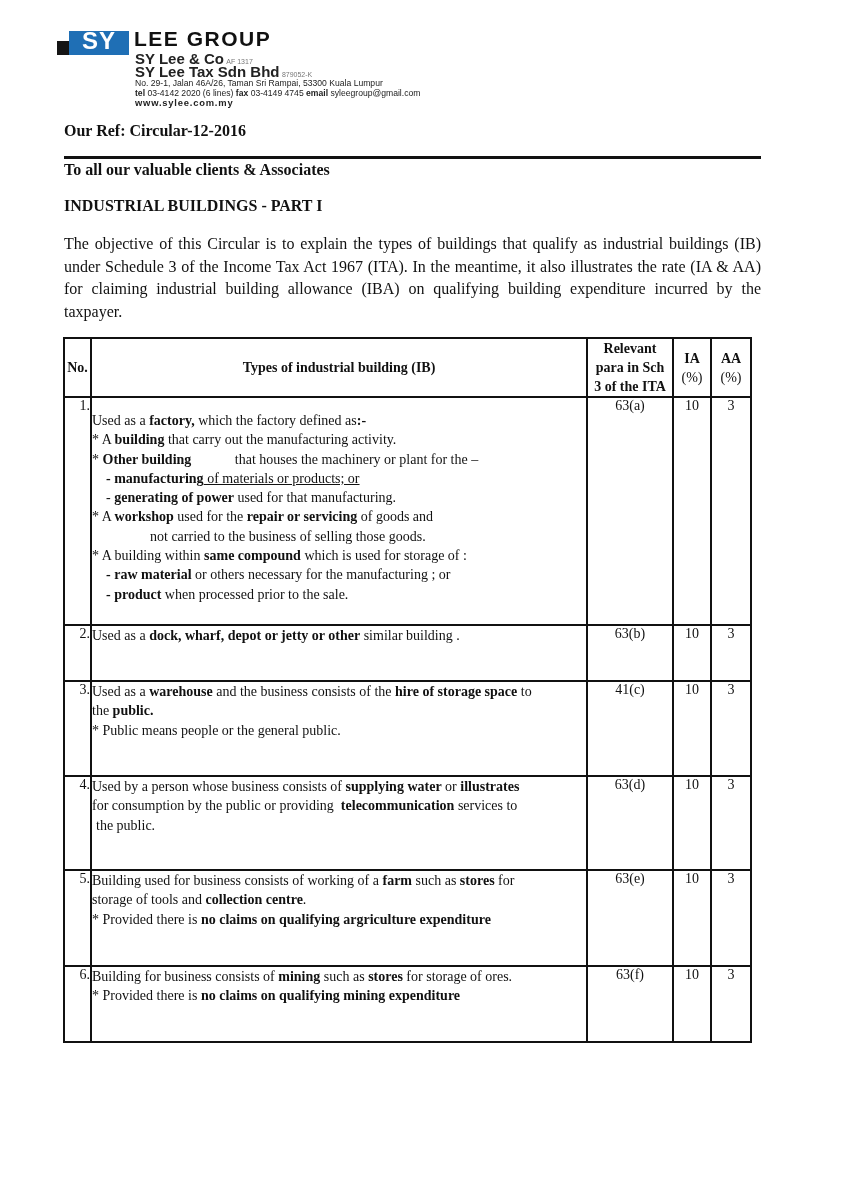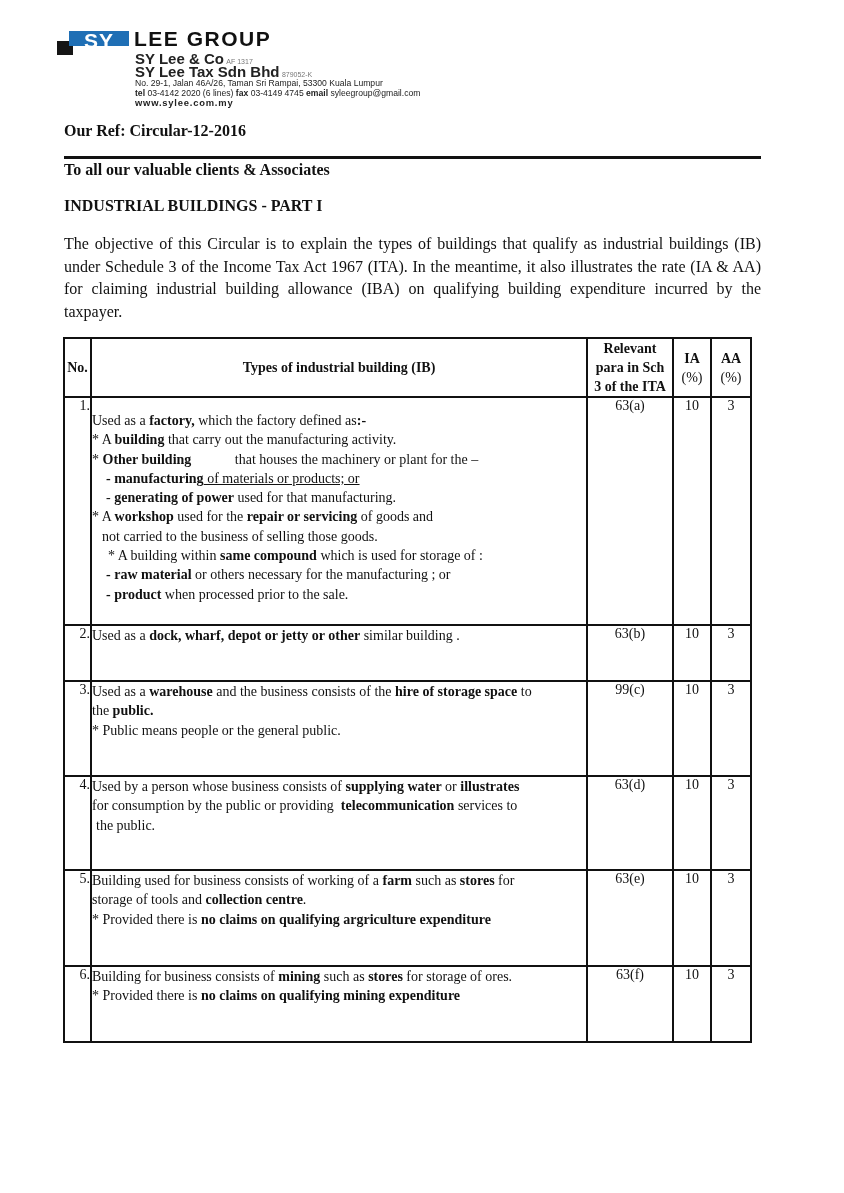--- a/index.html
+++ b/index.html
@@ -3,21 +3,21 @@
 <meta charset="utf-8">
 <style>
   html, body { margin: 0; padding: 0; background: #ffffff; }
   body { width: 844px; height: 1193px; position: relative; overflow: hidden; color: #111; }
   .serif { font-family: "Liberation Serif", "DejaVu Serif", serif; }
   .sans { font-family: "Liberation Sans", "DejaVu Sans", sans-serif; }
 
   
   .logo-block { position: absolute; left: 57px; top: 31px; width: 72px; height: 22px; }
   .logo-black { position: absolute; left: 0; top: 10px; width: 16px; height: 14px; background: #151515; }
-  .logo-blue { position: absolute; left: 12px; top: 0; width: 60px; height: 15px; background: #1f6fb5; color: #fff; font-weight: bold; font-size: 21px; line-height: 20px; text-align: center; letter-spacing: 1px; }
+  .logo-blue { position: absolute; left: 12px; top: 0; width: 60px; height: 24px; background: #1f6fb5; color: #fff; font-weight: bold; font-size: 24px; line-height: 20px; text-align: center; letter-spacing: 1px; }
   .brand { position: absolute; left: 134px; top: 27px; font-size: 21px; font-weight: 900; letter-spacing: 1.5px; color: #111; line-height: 24px; }
   .co-lines { position: absolute; left: 135px; top: 54px; font-size: 8.6px; line-height: 9.6px; color: #222; }
   .co-lines .bold { font-weight: bold; font-size: 15px; }
   .co-lines .reg { font-size: 7px; color: #777; }
   .co-lines .lbl { font-weight: bold; }
   .co-lines .url { font-weight: bold; letter-spacing: 0.8px; font-size: 9.4px; }
 
   .ref { position: absolute; left: 64px; top: 122px; font-size: 16px; font-weight: bold; }
   .rule { position: absolute; left: 64px; top: 156px; width: 697px; height: 3px; background: #111; }
   .to { position: absolute; left: 64px; top: 161px; font-size: 16px; font-weight: bold; }
@@ -31,21 +31,21 @@
   .c-no { width: 25px; }
   .c-type { width: 494px; }
   .c-para { width: 84px; }
   .c-ia { width: 36px; }
   .c-aa { width: 38px; }
   th.c-no { text-align: center; padding-left: 1px; }
   td.no { text-align: right; padding-right: 2px; padding-top: 17px; }
   td.desc { padding: 16px 4px 0 2px; line-height: 19.3px; }
   td.num { text-align: center; padding-top: 17px; }
   .line { display: block; white-space: nowrap; }
-  .ind1 { padding-left: 10px; }
+  .ind1 { padding-left: 10px; margin-left: 48px; }
   .ind2 { padding-left: 14px; }
   .ind3 { padding-left: 4px; }
   b { font-weight: bold; }
 </style>
 </head>
 <body class="serif">
 
 <div class="logo-block sans">
   <div class="logo-black"></div>
   <div class="logo-blue">SY</div>
@@ -93,21 +93,21 @@
       <tr style="height: 228px;">
         <td class="no">1.</td>
         <td class="desc" style="padding-top: 13px;">
           <span class="line"><span style="white-space: pre;">Used as a </span><b style="white-space: pre;">factory,</b><span style="white-space: pre;"> which the factory defined as</span><b style="white-space: pre;">:-</b></span>
           <span class="line"><span style="white-space: pre;">* A </span><b style="white-space: pre;">building</b><span style="white-space: pre;"> that carry out the manufacturing activity.</span></span>
           <span class="line"><span style="white-space: pre;">* </span><b style="white-space: pre;">Other building</b><span style="white-space: pre; margin-left: 40px;"> that houses the machinery or plant for the –</span></span>
           <span class="line ind2"><b style="white-space: pre;">- </b><b style="white-space: pre;">manufacturing</b><span style="white-space: pre; text-decoration: underline;"> of materials or products; or</span></span>
           <span class="line ind2"><span style="white-space: pre;">- </span><b style="white-space: pre;">generating of power</b><span style="white-space: pre;"> used for that manufacturing.</span></span>
           <span class="line"><span style="white-space: pre;">* A </span><b style="white-space: pre;">workshop</b><span style="white-space: pre;"> used for the </span><b style="white-space: pre;">repair or servicing</b><span style="white-space: pre;"> of goods and</span></span>
           <span class="line ind1"><span style="white-space: pre;">not carried to the business of selling those goods.</span></span>
-          <span class="line"><span style="white-space: pre; padding-left: 16px;">* A building within </span><b style="white-space: pre;">same compound</b><span style="white-space: pre;"> which is used for storage of :</span></span>
+          <span class="line"><span style="white-space: pre;">* A building within </span><b style="white-space: pre;">same compound</b><span style="white-space: pre;"> which is used for storage of :</span></span>
           <span class="line ind2"><b style="white-space: pre;">- raw material</b><span style="white-space: pre;"> or others necessary for the manufacturing ; or</span></span>
           <span class="line ind2"><b style="white-space: pre;">- product</b><span style="white-space: pre;"> when processed prior to the sale.</span></span>
         </td>
         <td class="num">63(a)</td>
         <td class="num">10</td>
         <td class="num">3</td>
       </tr>
       <tr style="height: 56px;">
         <td class="no">2.</td>
         <td class="desc">
@@ -117,21 +117,21 @@
         <td class="num">10</td>
         <td class="num">3</td>
       </tr>
       <tr style="height: 95px;">
         <td class="no">3.</td>
         <td class="desc">
           <span class="line"><span style="white-space: pre;">Used as a </span><b style="white-space: pre;">warehouse</b><span style="white-space: pre;"> and the business consists of the </span><b style="white-space: pre;">hire of storage space</b><span style="white-space: pre;"> to</span></span>
           <span class="line"><span style="white-space: pre;">the </span><b style="white-space: pre;">public.</b></span>
           <span class="line"><span style="white-space: pre;">* Public means people or the general public.</span></span>
         </td>
-        <td class="num">99(c)</td>
+        <td class="num">41(c)</td>
         <td class="num">10</td>
         <td class="num">3</td>
       </tr>
       <tr style="height: 94px;">
         <td class="no">4.</td>
         <td class="desc">
           <span class="line"><span style="white-space: pre;">Used by a person whose business consists of </span><b style="white-space: pre;">supplying water</b><span style="white-space: pre;"> or </span><b style="white-space: pre;">illustrates</b></span>
           <span class="line"><span style="white-space: pre;">for consumption by the public or providing  </span><b style="white-space: pre;">telecommunication</b><span style="white-space: pre;"> services to</span></span>
           <span class="line ind3"><span style="white-space: pre;">the public.</span></span>
         </td>

